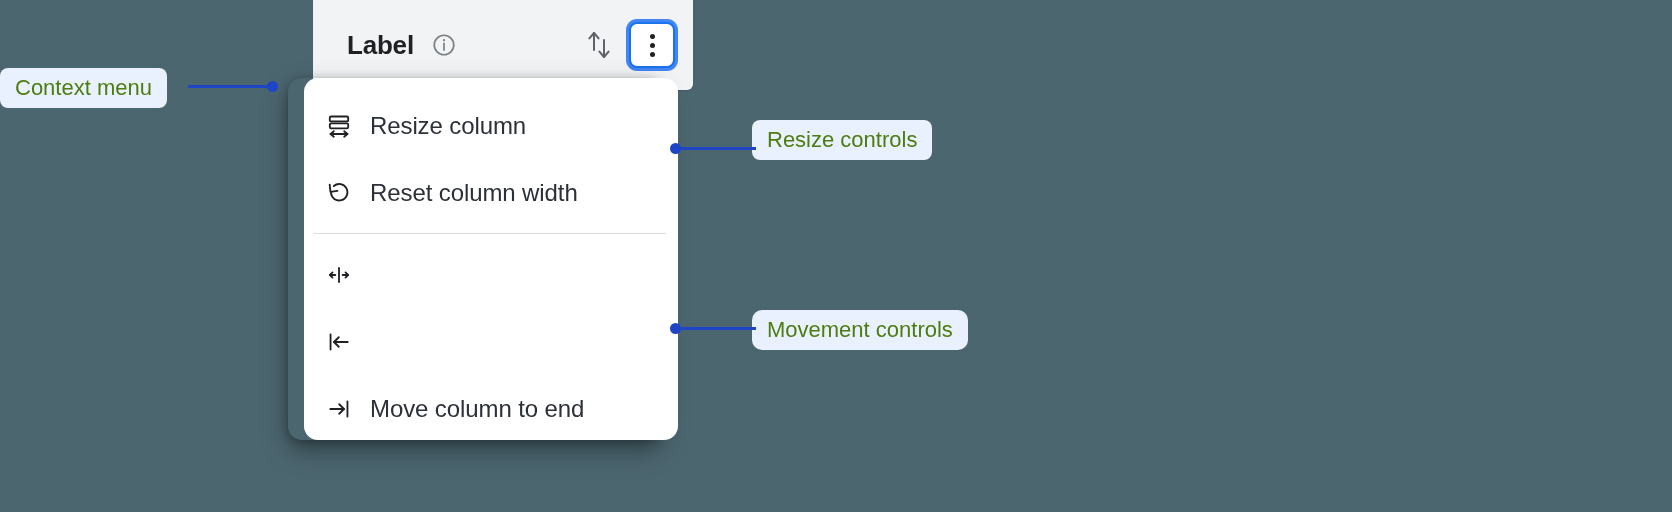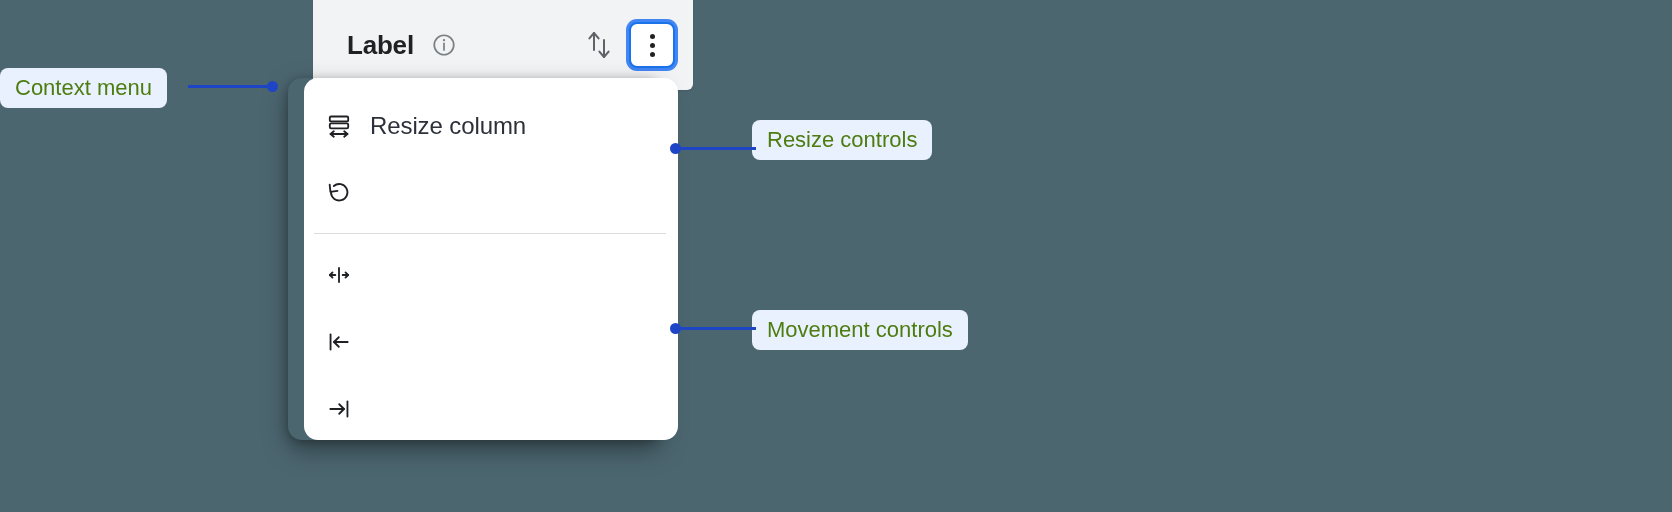--- a/index.html
+++ b/index.html
@@ -173,21 +173,21 @@
 
   
   #anno-context-pill { left: 0px;   top: 68px;  }
   #anno-context-line { left: 188px; top: 85px;  width: 84px; }
   #anno-context-dot  { left: 267px; top: 81px;  }
 
   #anno-resize-pill  { left: 752px; top: 120px; }
   #anno-resize-line  { left: 678px; top: 147px; width: 78px; }
   #anno-resize-dot   { left: 670px; top: 143px; }
 
-  #anno-move-pill    { left: 752px; top: 310px; }
+  #anno-move-pill    { left: 752px; top: 310px; border-radius: 10px; }
   #anno-move-line    { left: 678px; top: 327px; width: 78px; }
   #anno-move-dot     { left: 670px; top: 323px; }
 </style>
 </head>
 <body>
 
 <div id="stage">
 
   <div class="header-card">
 
@@ -237,20 +237,21 @@
       <span class="mi-label">Resize column</span>
     </div>
 
     <div class="menu-item">
       <span class="mi-icon">
         <svg width="26" height="26" viewBox="0 0 24 24" fill="none" stroke="#202124" stroke-width="1.7" stroke-linecap="round" stroke-linejoin="round">
           <path d="M4.6 11.6 A7.6 7.6 0 1 0 7.2 5.6"></path>
           <polyline points="3.4,4.2 4.1,11.0 10.6,10.0"></polyline>
         </svg>
       </span>
+      <span class="mi-label">Reset column width</span>
     </div>
 
     <div class="menu-divider"></div>
 
     <div class="menu-item">
       <span class="mi-icon">
         <svg width="26" height="26" viewBox="0 0 24 24" fill="none" stroke="#202124" stroke-width="1.7" stroke-linecap="round" stroke-linejoin="round">
           <line x1="12" y1="5.5" x2="12" y2="18.5"></line>
           <line x1="3.6" y1="12" x2="8.6" y2="12"></line>
           <polyline points="6.0,9.6 3.6,12 6.0,14.4"></polyline>
@@ -271,20 +272,21 @@
     </div>
 
     <div class="menu-item">
       <span class="mi-icon">
         <svg width="26" height="26" viewBox="0 0 24 24" fill="none" stroke="#202124" stroke-width="1.7" stroke-linecap="round" stroke-linejoin="round">
           <line x1="19.8" y1="5" x2="19.8" y2="19"></line>
           <line x1="4" y1="12" x2="16.6" y2="12"></line>
           <polyline points="12.2,7.6 16.6,12 12.2,16.4"></polyline>
         </svg>
       </span>
+      <span class="mi-label">Move column to end</span>
     </div>
   </div>
 
   <div class="anno-pill" id="anno-context-pill">Context menu</div>
   <div class="anno-line" id="anno-context-line"></div>
   <div class="anno-dot" id="anno-context-dot"></div>
 
   <div class="anno-pill" id="anno-resize-pill">Resize controls</div>
   <div class="anno-line" id="anno-resize-line"></div>
   <div class="anno-dot" id="anno-resize-dot"></div>

